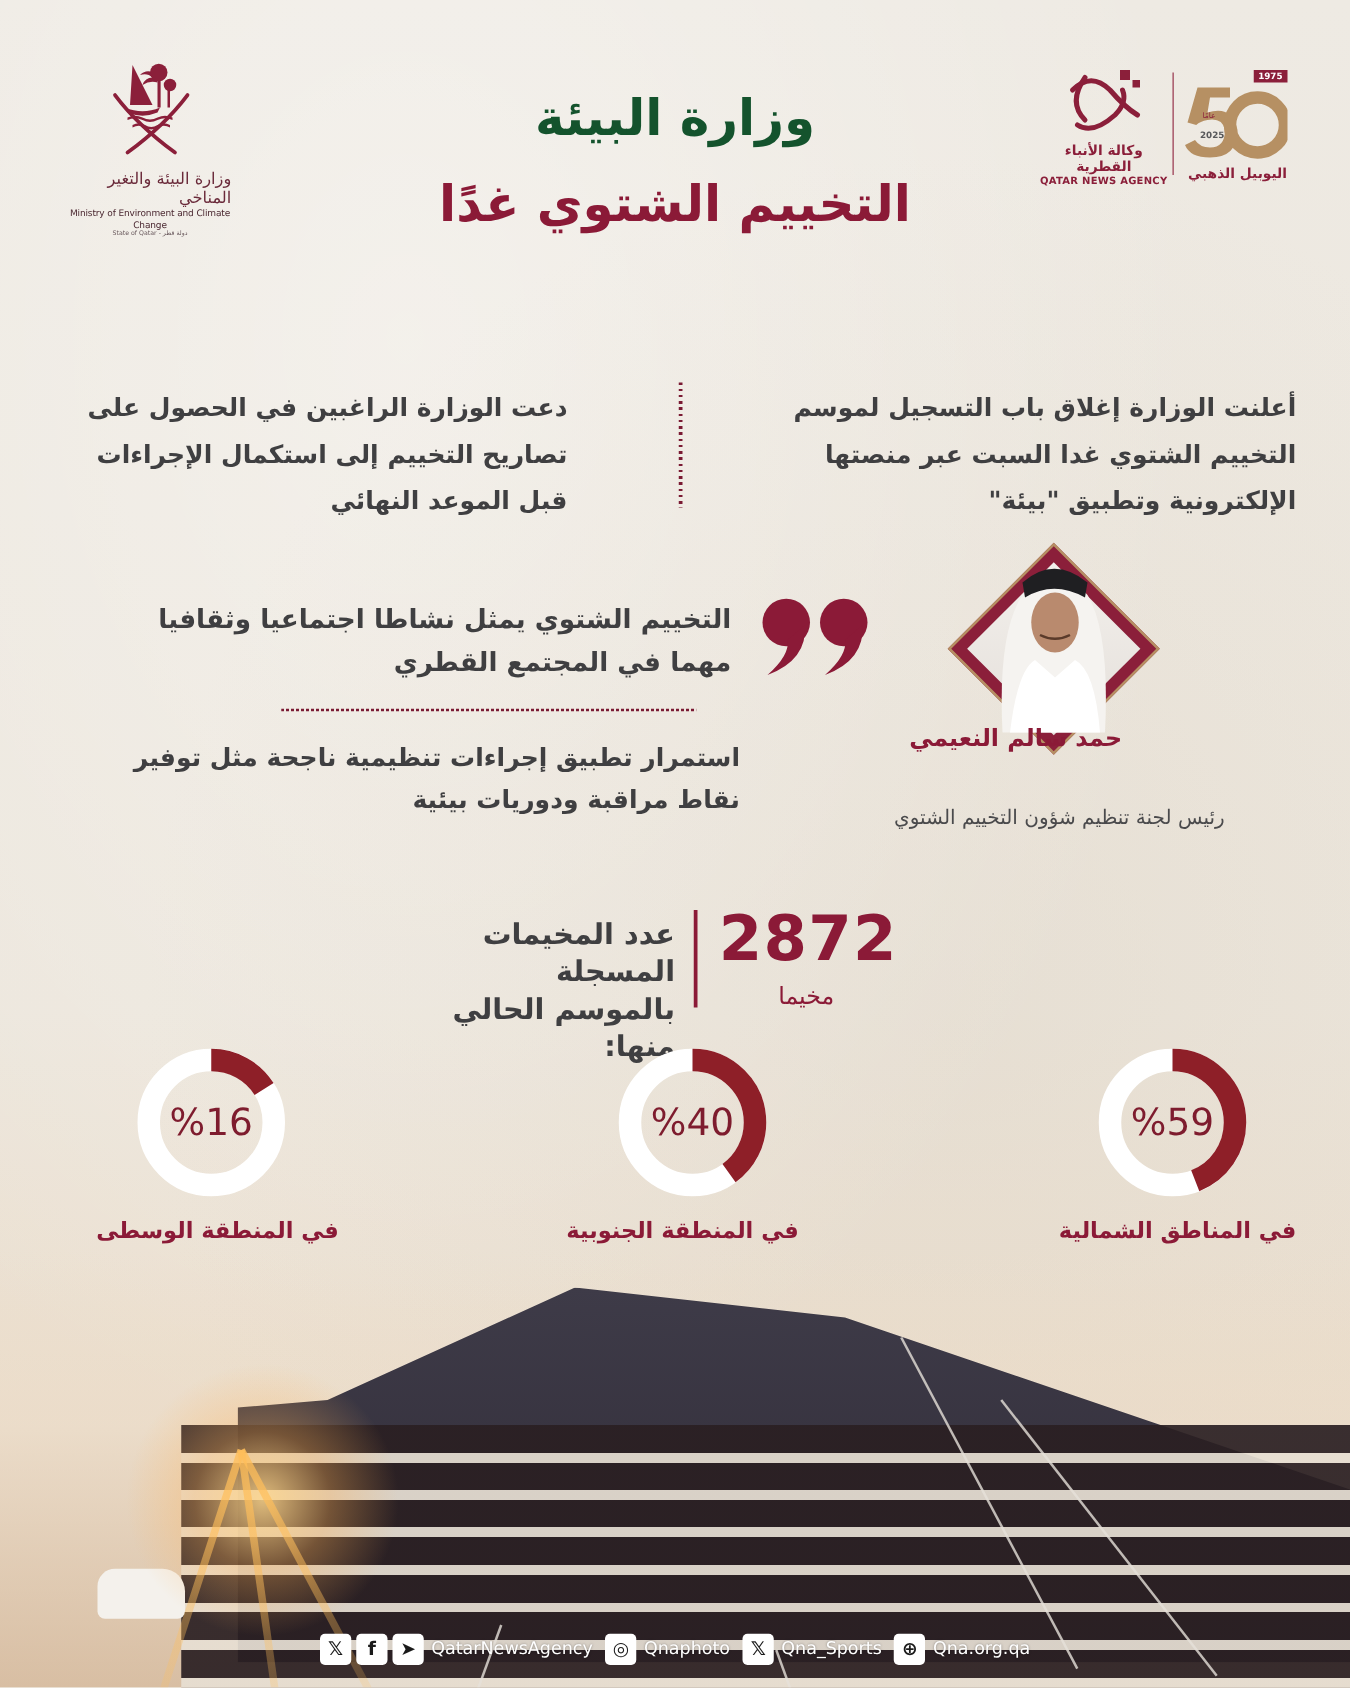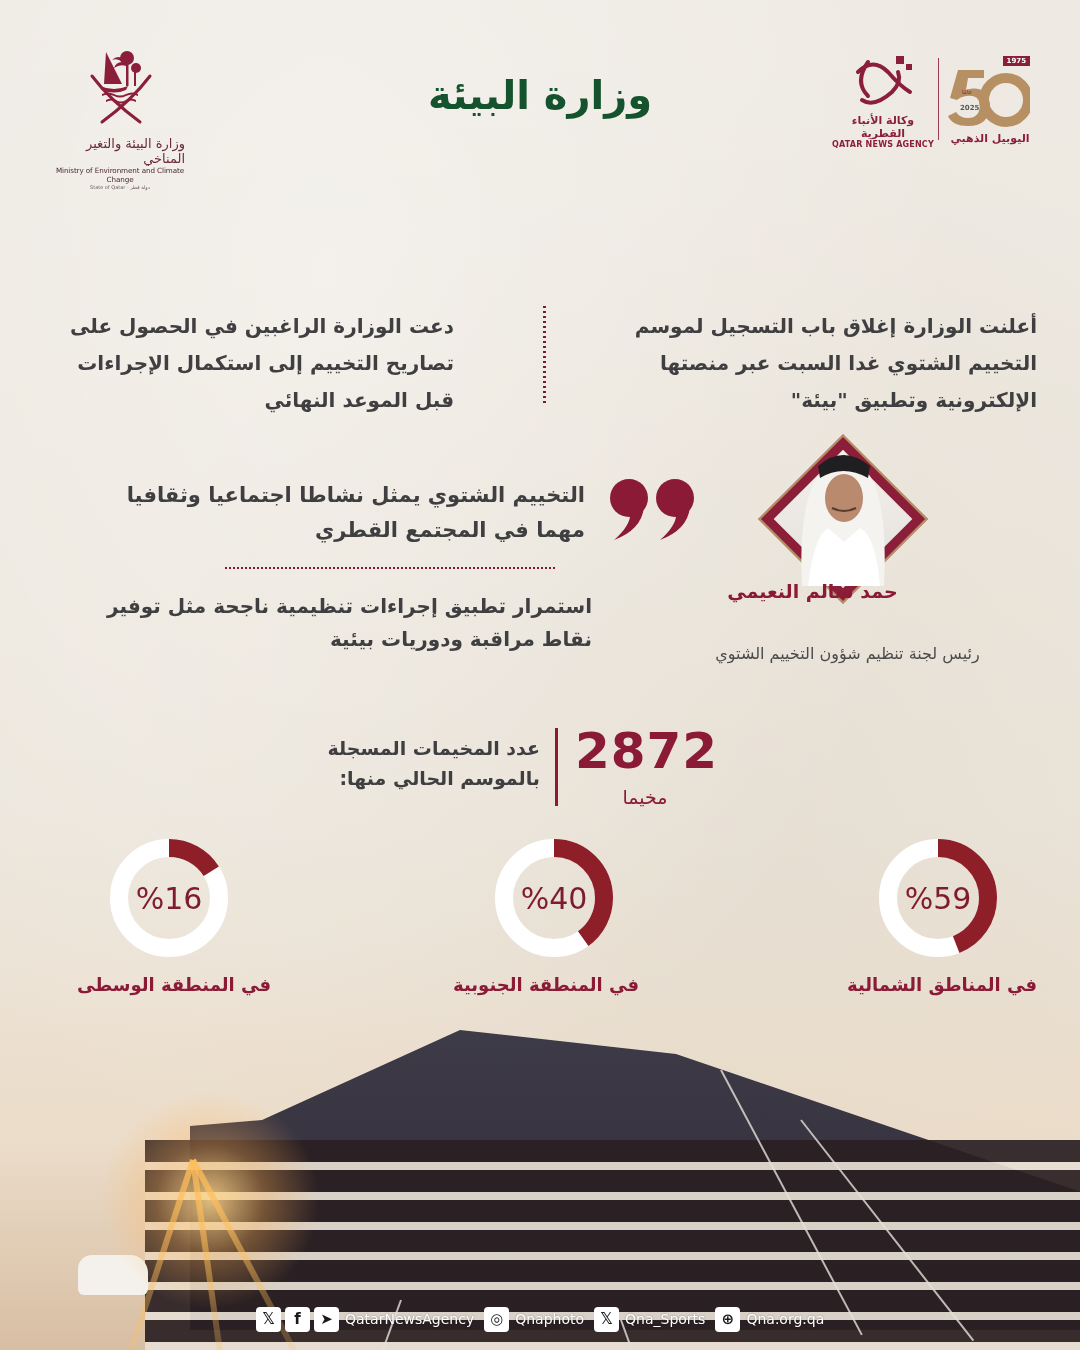--- a/index.html
+++ b/index.html
@@ -81,21 +81,21 @@
     .diamond-inner { position: absolute; left: 34px; top: 34px; width: 98px; height: 98px; transform: rotate(45deg);
       background: linear-gradient(135deg, #f3f0ec, #e4dfda); }
     .person { position: absolute; left: 28px; top: 0px; width: 110px; height: 160px; }
     .person-name { position: absolute; left: 690px; width: 245px; top: 580px; direction: rtl; text-align: center;
       font-size: 19px; font-weight: bold; color: #8b1a37; }
     .person-title { position: absolute; left: 680px; width: 335px; top: 644px; direction: rtl; text-align: center;
       font-size: 16px; color: #4a4a4c; }
 
     
     .stat-label { position: absolute; left: 300px; width: 240px; top: 733px; direction: rtl; text-align: right;
-      font-size: 19px; font-weight: bold; color: #3f3f41; line-height: 30px; }
+      font-size: 23px; font-weight: bold; color: #3f3f41; line-height: 30px; }
     .stat-divider { position: absolute; left: 555px; top: 728px; width: 3px; height: 78px; background: #8b1a37; }
     .stat-number { position: absolute; left: 575px; width: 140px; top: 722px; text-align: center;
       font-size: 50px; font-weight: bold; color: #8b1a37; letter-spacing: 1px; }
     .stat-unit { position: absolute; left: 575px; width: 140px; top: 786px; text-align: center;
       font-size: 19px; color: #8b1a37; }
 
     
     .donut { position: absolute; width: 124px; height: 124px; top: 836px; }
     .donut svg { width: 124px; height: 124px; }
     .donut-val { position: absolute; inset: 0; display: flex; align-items: center; justify-content: center;
@@ -174,20 +174,21 @@
     <path d="M14 10 H40 V18 H24 L22 30 Q42 24 46 44 Q46 66 24 66 Q8 66 4 56 L12 52 Q16 58 24 58 Q36 58 36 44 Q34 34 22 36 Q16 37 13 40 L6 38 Z" fill="#b69063"></path>
     <circle cx="62" cy="40" r="22" fill="none" stroke="#b69063" stroke-width="10"></circle>
     <text x="18" y="34" font-size="6" fill="#8b1f3a" font-family="DejaVu Sans, sans-serif">عامًا</text>
     <text x="16" y="50" font-size="7" fill="#58595b" font-weight="bold" font-family="DejaVu Sans, sans-serif">2025</text>
   </svg>
   <div class="jubilee-label">اليوبيل الذهبي</div>
 </div>
 
 <div class="title-org">وزارة البيئة</div>
 <div class="title-main">
+  <div>التخييم الشتوي غدًا</div>
 </div>
 
 <div class="para para-right">أعلنت الوزارة إغلاق باب التسجيل لموسم التخييم الشتوي غدا السبت عبر منصتها الإلكترونية وتطبيق "بيئة"</div>
 <div class="vdots"></div>
 <div class="para para-left">دعت الوزارة الراغبين في الحصول على تصاريح التخييم إلى استكمال الإجراءات قبل الموعد النهائي</div>
 
 <svg class="quote-mark" viewBox="0 0 96 66">
   <g fill="#8b1a37">
     <circle cx="25" cy="22" r="19"></circle>
     <path d="M40 24 Q42 52 10 64 Q28 48 26 36 Z"></path>

